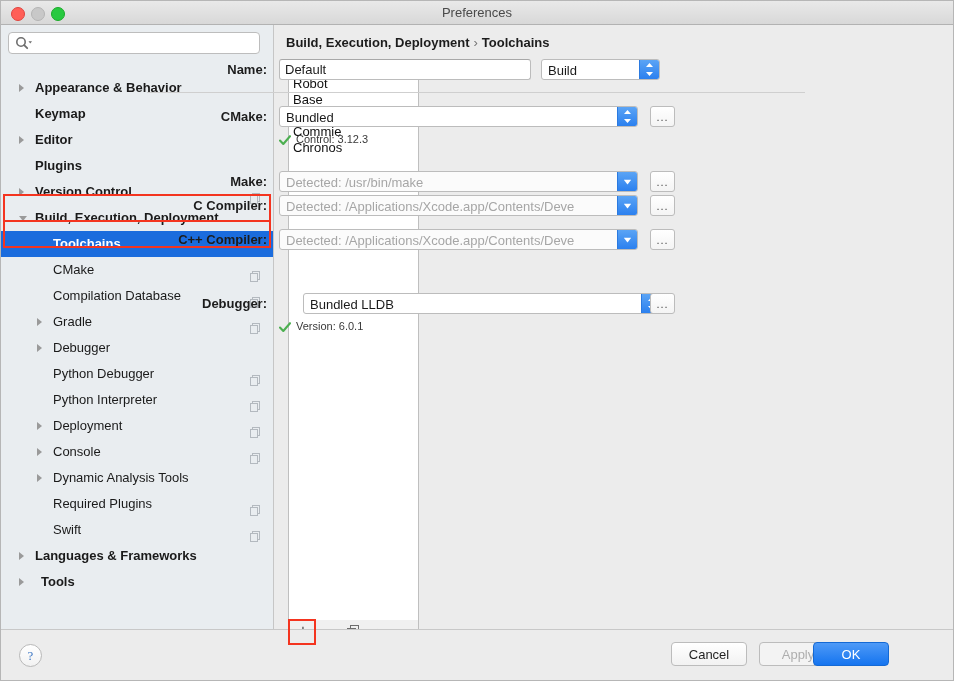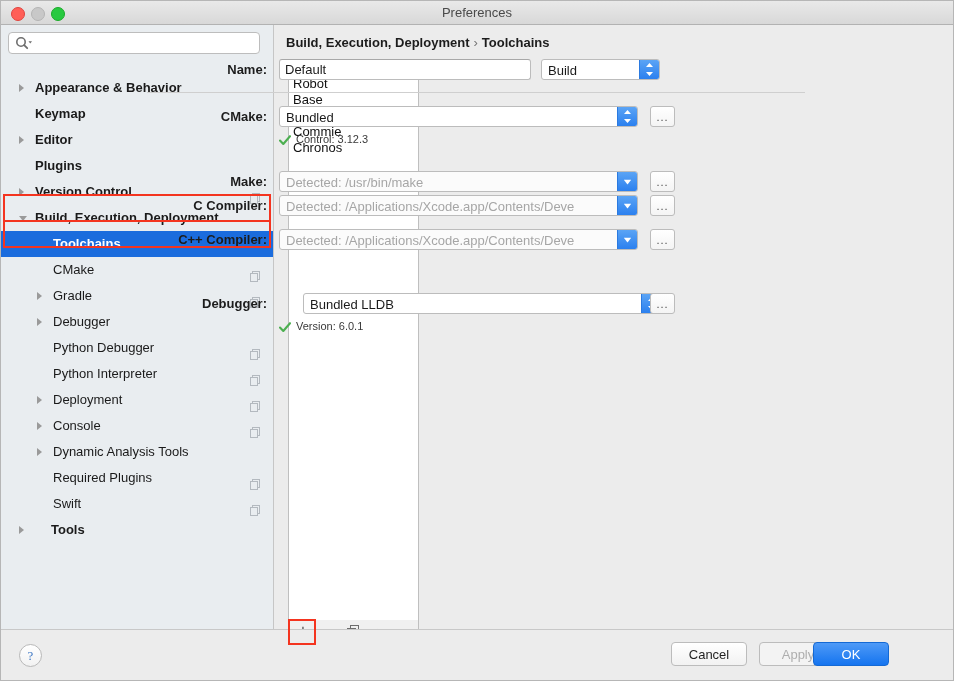--- a/index.html
+++ b/index.html
@@ -385,20 +385,27 @@
             <div class="label" style="left: 52px;">Toolchains</div>
           </div>
           <div class="tree-row">
             <div class="label" style="left: 52px;">CMake</div>
             <div class="copy-badge"><svg viewBox="0 0 11 11">
                 <rect x="2.5" y="0.5" width="7" height="8" fill="none" stroke="#b3b9bf"></rect>
                 <rect x="0.5" y="2.5" width="7" height="8" fill="#e9edf0" stroke="#b3b9bf"></rect>
               </svg></div>
           </div>
           <div class="tree-row">
+            <div class="label" style="left: 52px;">Compilation Database</div>
+            <div class="copy-badge"><svg viewBox="0 0 11 11">
+                <rect x="2.5" y="0.5" width="7" height="8" fill="none" stroke="#b3b9bf"></rect>
+                <rect x="0.5" y="2.5" width="7" height="8" fill="#e9edf0" stroke="#b3b9bf"></rect>
+              </svg></div>
+          </div>
+          <div class="tree-row">
             <div class="arrow" style="left: 36px;"></div>
             <div class="label" style="left: 52px;">Gradle</div>
             <div class="copy-badge"><svg viewBox="0 0 11 11">
                 <rect x="2.5" y="0.5" width="7" height="8" fill="none" stroke="#b3b9bf"></rect>
                 <rect x="0.5" y="2.5" width="7" height="8" fill="#e9edf0" stroke="#b3b9bf"></rect>
               </svg></div>
           </div>
           <div class="tree-row">
             <div class="arrow" style="left: 36px;"></div>
             <div class="label" style="left: 52px;">Debugger</div>
@@ -446,21 +453,25 @@
           </div>
           <div class="tree-row">
             <div class="label" style="left: 52px;">Swift</div>
             <div class="copy-badge"><svg viewBox="0 0 11 11">
                 <rect x="2.5" y="0.5" width="7" height="8" fill="none" stroke="#b3b9bf"></rect>
                 <rect x="0.5" y="2.5" width="7" height="8" fill="#e9edf0" stroke="#b3b9bf"></rect>
               </svg></div>
           </div>
           <div class="tree-row bold">
             <div class="arrow" style="left: 18px;"></div>
-            <div class="label" style="left: 50px;">Tools</div>
+            <div class="label" style="left: 34px;">Languages &amp; Frameworks</div>
+          </div>
+          <div class="tree-row bold">
+            <div class="arrow" style="left: 18px;"></div>
+            <div class="label" style="left: 40px;">Tools</div>
           </div>
         </div>
     </div>
 
     <div class="redbox" style="left:2px; top:169px; width:268px; height:28px;"></div>
     <div class="redbox" style="left:2px; top:195px; width:268px; height:28px;"></div>
 
     <div id="content">
       <div id="breadcrumb">
         <span>Build, Execution, Deployment</span><span class="sep">›</span><span>Toolchains</span>

